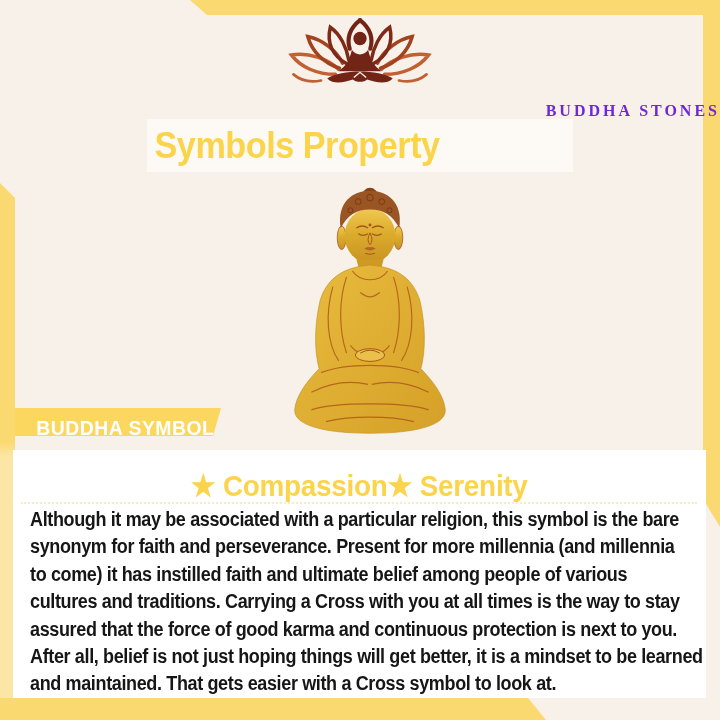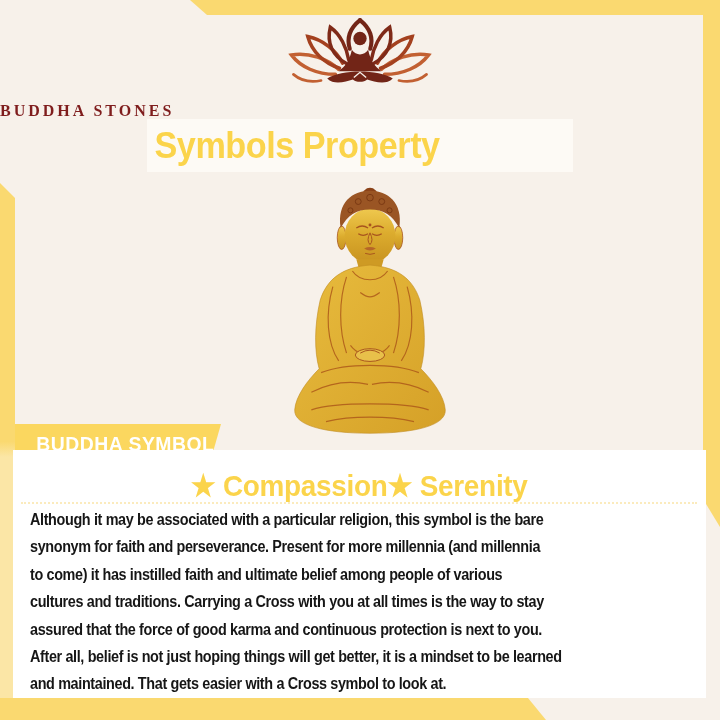--- a/index.html
+++ b/index.html
@@ -15,41 +15,41 @@
   .strip-right{left:703px;top:0;width:17px;height:527px;
     clip-path:polygon(0 0,17px 0,17px 527px,0 499px);}
   .strip-left{left:0;top:183px;width:15px;height:517px;
     background:linear-gradient(to bottom,var(--accent) 0 50%,var(--accent_pale) 53% 100%);
     clip-path:polygon(0 0,15px 15px,15px 517px,0 517px);}
   .strip-bottom{left:0;top:698px;width:546px;height:22px;
     clip-path:polygon(0 0,528px 0,546px 22px,0 22px);}
   
   .logo{position:absolute;left:278px;top:17px;width:164px;height:84px;}
   .brand-name{
-    position:absolute;left:0;top:102px;width:720px;text-align:left;
+    position:absolute;left:0;top:102px;width:720px;text-align:right;
     font-family:"Liberation Serif",serif;font-weight:600;
-    font-size:16px;letter-spacing:3px;color:#7f1d1d;
+    font-size:16px;letter-spacing:3px;color:#6d28d9;
   }
   
   .title-banner{
     position:absolute;left:147px;top:119px;width:426px;height:53px;
     background:var(--panel);display:flex;align-items:center;justify-content:flex-start;
   }
   .title-banner .title{
     font-size:36px;font-weight:bold;color:var(--yellow_text);
     letter-spacing:-0.5px;transform:scaleX(0.95);white-space:nowrap;
   }
   
   .buddha{position:absolute;left:282px;top:186px;width:176px;height:256px;}
   
   .symbol-label{
     position:absolute;left:15px;top:408px;width:206px;height:40px;
     background:var(--label_yellow);
     clip-path:polygon(0 0,206px 0,198px 28px,0 28px);
-    display:flex;align-items:center;margin-top:16px;
+    display:flex;align-items:center;
   }
   .symbol-label .label-text{
     padding-left:22px;color:#ffffff;font-size:20px;font-weight:bold;
     letter-spacing:0.5px;transform:scaleX(0.97);transform-origin:left center;
     white-space:nowrap;
   }
   
   .content{
     position:absolute;left:13px;top:450px;width:693px;height:248px;
     background:#ffffff;
@@ -59,21 +59,21 @@
     font-size:30px;font-weight:bold;color:var(--yellow_text);
     letter-spacing:-0.3px;white-space:nowrap;
   }
   .feature-heading .heading-inner{display:inline-block;transform:scaleX(0.93);}
   .dotted-divider{
     position:absolute;left:8px;top:52px;width:676px;height:0;
     border-top:2px dotted rgba(247,211,108,0.45);
   }
   .body-text{
     position:absolute;left:17px;top:56px;width:676px;
-    color:var(--text_dark);font-size:16px;font-weight:bold;
+    color:var(--text_dark);font-size:20px;font-weight:bold;
     letter-spacing:-0.4px;line-height:27.4px;
   }
   .body-line{white-space:nowrap;transform:scaleX(0.9);transform-origin:left center;}
 </style>
 </head>
 <body>
 
 <div class="canvas">
 
   <div class="strip strip-top"></div>

